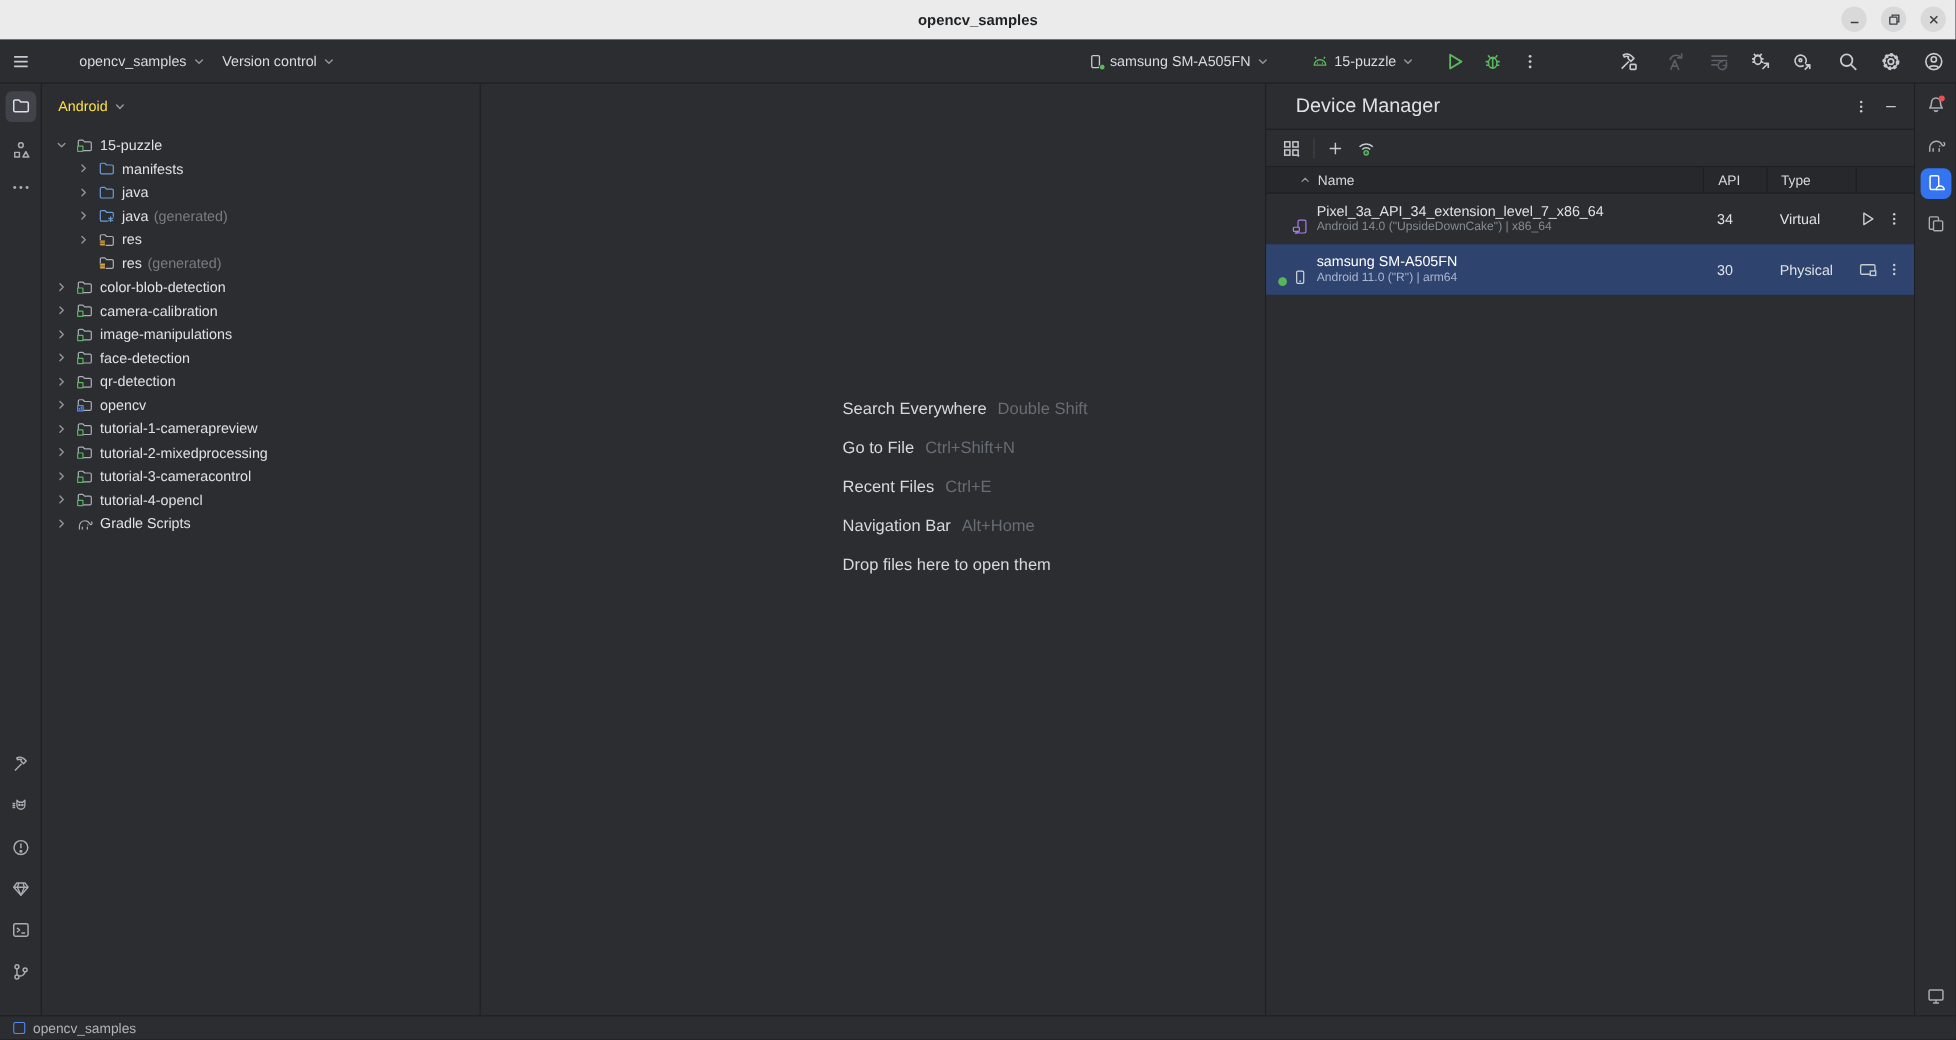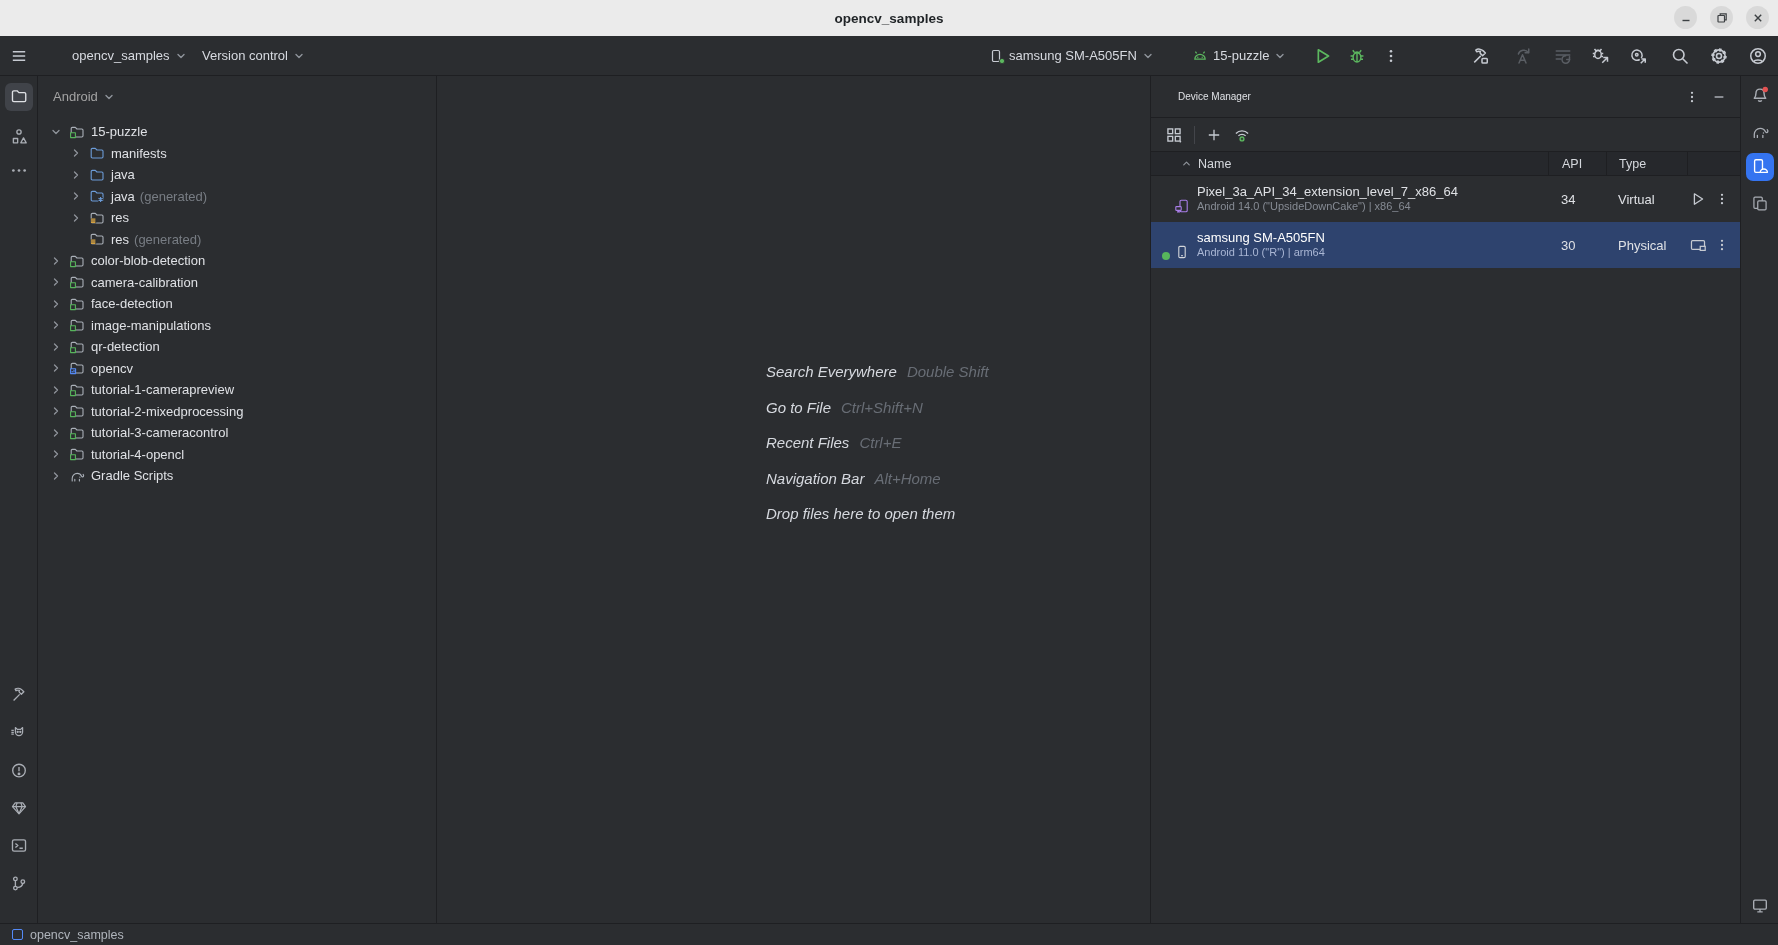--- a/index.html
+++ b/index.html
@@ -28,39 +28,39 @@
   .project-panel{ position:absolute; top:76px; bottom:22px; left:38px; width:399px; border-right:1px solid #1e1f22; }
   .editor       { position:absolute; top:76px; bottom:22px; left:437px; width:713px; }
   .dm-panel     { position:absolute; top:76px; bottom:22px; left:1150px; width:590px; border-left:1px solid #1e1f22; }
   .stripe-right { position:absolute; top:76px; bottom:22px; right:0; width:38px; border-left:1px solid #1e1f22; }
 
   .sicon { position:absolute; left:50%; transform:translate(-50%,-50%); color:#a9adb4; display:flex; }
   .sicon.active-box { width:28px; height:28px; background:#404349; border-radius:6px; align-items:center; justify-content:center; color:#dfe1e5; }
   .sicon.active-blue { width:28px; height:28px; background:#3574f0; border-radius:7px; align-items:center; justify-content:center; color:#fff; }
 
   
-  .pp-header { position:absolute; top:13px; left:15px; display:flex; align-items:center; gap:5px; font-size:13px; color:#a3a3a3; }
+  .pp-header { position:absolute; top:13px; left:15px; display:flex; align-items:center; gap:5px; font-size:13px; color:#fde047; }
   .tree { position:absolute; top:45px; left:0; right:0; }
   .trow { height:21.5px; display:flex; align-items:center; }
   .trow .chev { width:14px; display:flex; justify-content:center; color:#8f949b; margin-right:6px; flex:0 0 14px; }
   .d0 { padding-left:11px; }
   .d1 { padding-left:31px; }
   .ticon { width:16px; height:16px; margin-right:6px; flex:0 0 16px; display:flex; }
   .tlabel { color:#dfe1e5; }
   .tsuffix { color:#787d84; margin-left:5px; }
 
   
   .shortcuts { position:absolute; left:329px; top:286px; display:flex; flex-direction:column; gap:15.5px; font-size:15px; }
-  .shortcut { height:20px; line-height:20px;font-style:italic; }
+  .shortcut { height:20px; line-height:20px; }
   .shortcut .act { color:#d6d9df; }
   .shortcut .keys { color:#686d75; margin-left:10px; }
 
   
   .dm-header { height:42px; border-bottom:1px solid #1e1f22; display:flex; align-items:center; padding:0 14px 0 27px; }
-  .dm-title { font-size:10px; color:#dfe1e5; }
+  .dm-title { font-size:18px; color:#dfe1e5; }
   .dm-header-icons { margin-left:auto; display:flex; gap:13px; align-items:center; color:#b9bdc3; }
   .dm-toolbar { height:34px; border-bottom:1px solid #1e1f22; display:flex; align-items:center; padding-left:14px; gap:11px; color:#b9bdc3; }
   .dm-divider { width:1px; height:18px; background:#43454a; }
   .dm-thead { height:24px; background:#26282c; border-bottom:1px solid #1e1f22; display:flex; align-items:stretch; font-size:12.5px; color:#d5d8dd; }
   .dm-thead .hc { display:flex; align-items:center;text-align:right; }
   .hc-name { flex:0 0 397px; padding-left:30px; gap:6px; }
   .hc-api  { flex:0 0 58px; padding-left:13px; border-left:1px solid #1e1f22; }
   .hc-type { flex:0 0 81px; padding-left:12px; border-left:1px solid #1e1f22; }
   .hc-act  { flex:1; border-left:1px solid #1e1f22; }
   .dm-row { height:46px; display:flex; align-items:center; }
@@ -468,36 +468,36 @@
             <svg width="12" height="12" viewBox="0 0 12 12" fill="none" stroke="currentColor" stroke-width="1.3" stroke-linecap="round" stroke-linejoin="round">
               <path d="M4.5 3l3 3-3 3"></path>
             </svg>
           </span>
         <span class="ticon">
             <svg width="16" height="16" viewBox="0 0 16 16" fill="none" stroke="#aab0b8" stroke-width="1.1" stroke-linejoin="round">
               <path d="M2.2 4.6c0-.7.5-1.2 1.2-1.2h2.9l1.6 1.6h4.9c.7 0 1.2.5 1.2 1.2v5.6c0 .7-.5 1.2-1.2 1.2H3.4c-.7 0-1.2-.5-1.2-1.2z"></path>
               <rect x="1.6" y="8.8" width="4.8" height="4.8" fill="#2b2d30" stroke="#57b55c"></rect>
             </svg>
           </span>
+        <span class="tlabel">image-manipulations</span>
+      </div>
+
+      <div class="trow d0">
+        <span class="chev">
+            <svg width="12" height="12" viewBox="0 0 12 12" fill="none" stroke="currentColor" stroke-width="1.3" stroke-linecap="round" stroke-linejoin="round">
+              <path d="M4.5 3l3 3-3 3"></path>
+            </svg>
+          </span>
+        <span class="ticon">
+            <svg width="16" height="16" viewBox="0 0 16 16" fill="none" stroke="#aab0b8" stroke-width="1.1" stroke-linejoin="round">
+              <path d="M2.2 4.6c0-.7.5-1.2 1.2-1.2h2.9l1.6 1.6h4.9c.7 0 1.2.5 1.2 1.2v5.6c0 .7-.5 1.2-1.2 1.2H3.4c-.7 0-1.2-.5-1.2-1.2z"></path>
+              <rect x="1.6" y="8.8" width="4.8" height="4.8" fill="#2b2d30" stroke="#57b55c"></rect>
+            </svg>
+          </span>
         <span class="tlabel">face-detection</span>
-      </div>
-
-      <div class="trow d0">
-        <span class="chev">
-            <svg width="12" height="12" viewBox="0 0 12 12" fill="none" stroke="currentColor" stroke-width="1.3" stroke-linecap="round" stroke-linejoin="round">
-              <path d="M4.5 3l3 3-3 3"></path>
-            </svg>
-          </span>
-        <span class="ticon">
-            <svg width="16" height="16" viewBox="0 0 16 16" fill="none" stroke="#aab0b8" stroke-width="1.1" stroke-linejoin="round">
-              <path d="M2.2 4.6c0-.7.5-1.2 1.2-1.2h2.9l1.6 1.6h4.9c.7 0 1.2.5 1.2 1.2v5.6c0 .7-.5 1.2-1.2 1.2H3.4c-.7 0-1.2-.5-1.2-1.2z"></path>
-              <rect x="1.6" y="8.8" width="4.8" height="4.8" fill="#2b2d30" stroke="#57b55c"></rect>
-            </svg>
-          </span>
-        <span class="tlabel">image-manipulations</span>
       </div>
 
 
       <div class="trow d0">
         <span class="chev">
             <svg width="12" height="12" viewBox="0 0 12 12" fill="none" stroke="currentColor" stroke-width="1.3" stroke-linecap="round" stroke-linejoin="round">
               <path d="M4.5 3l3 3-3 3"></path>
             </svg>
           </span>
         <span class="ticon">

